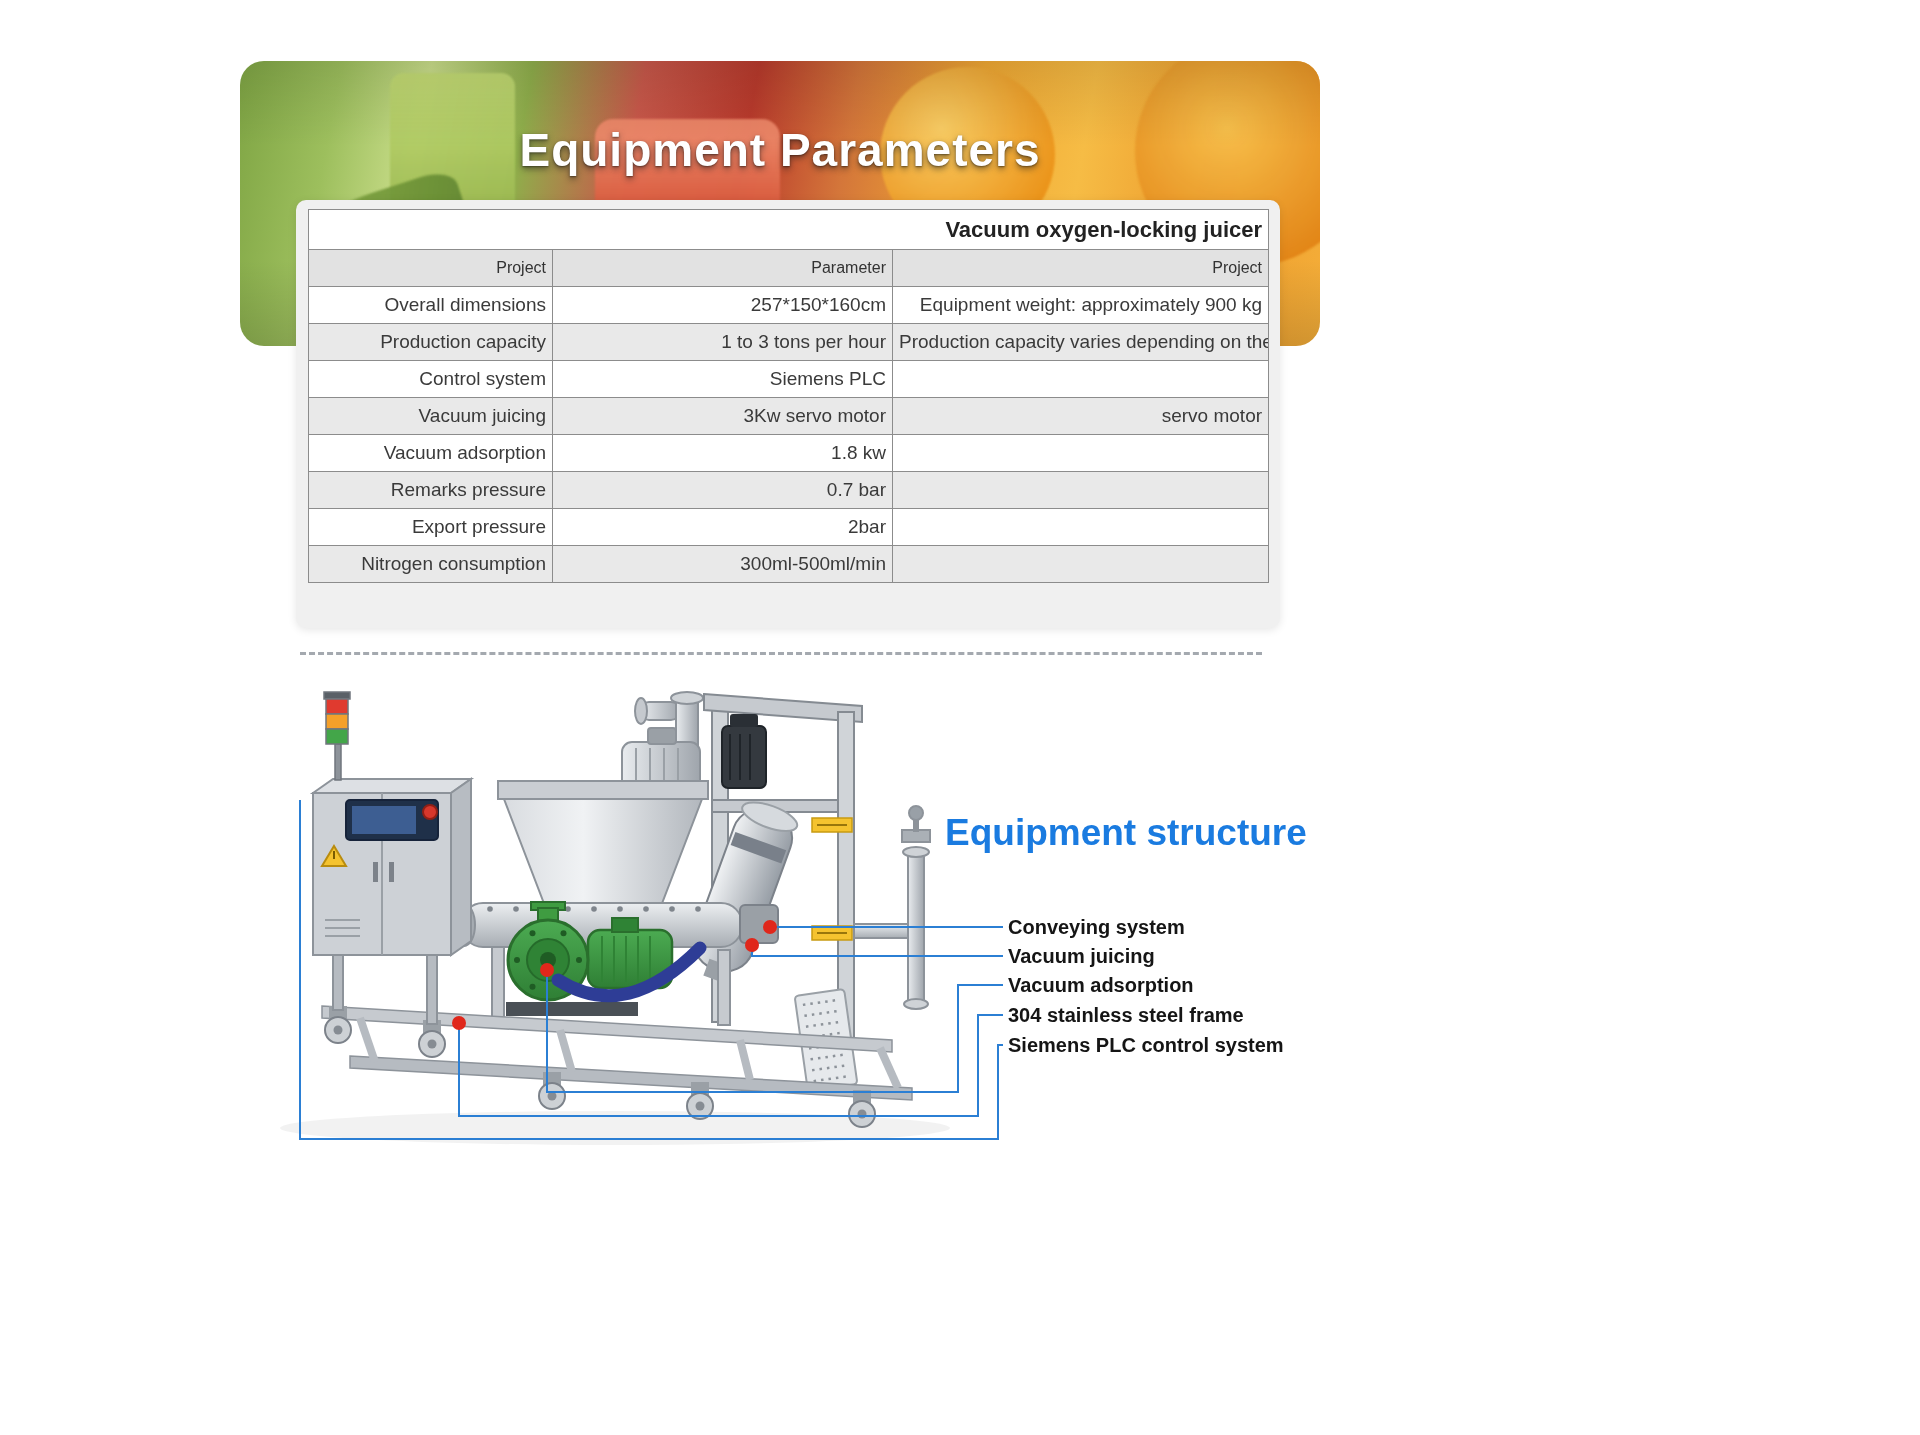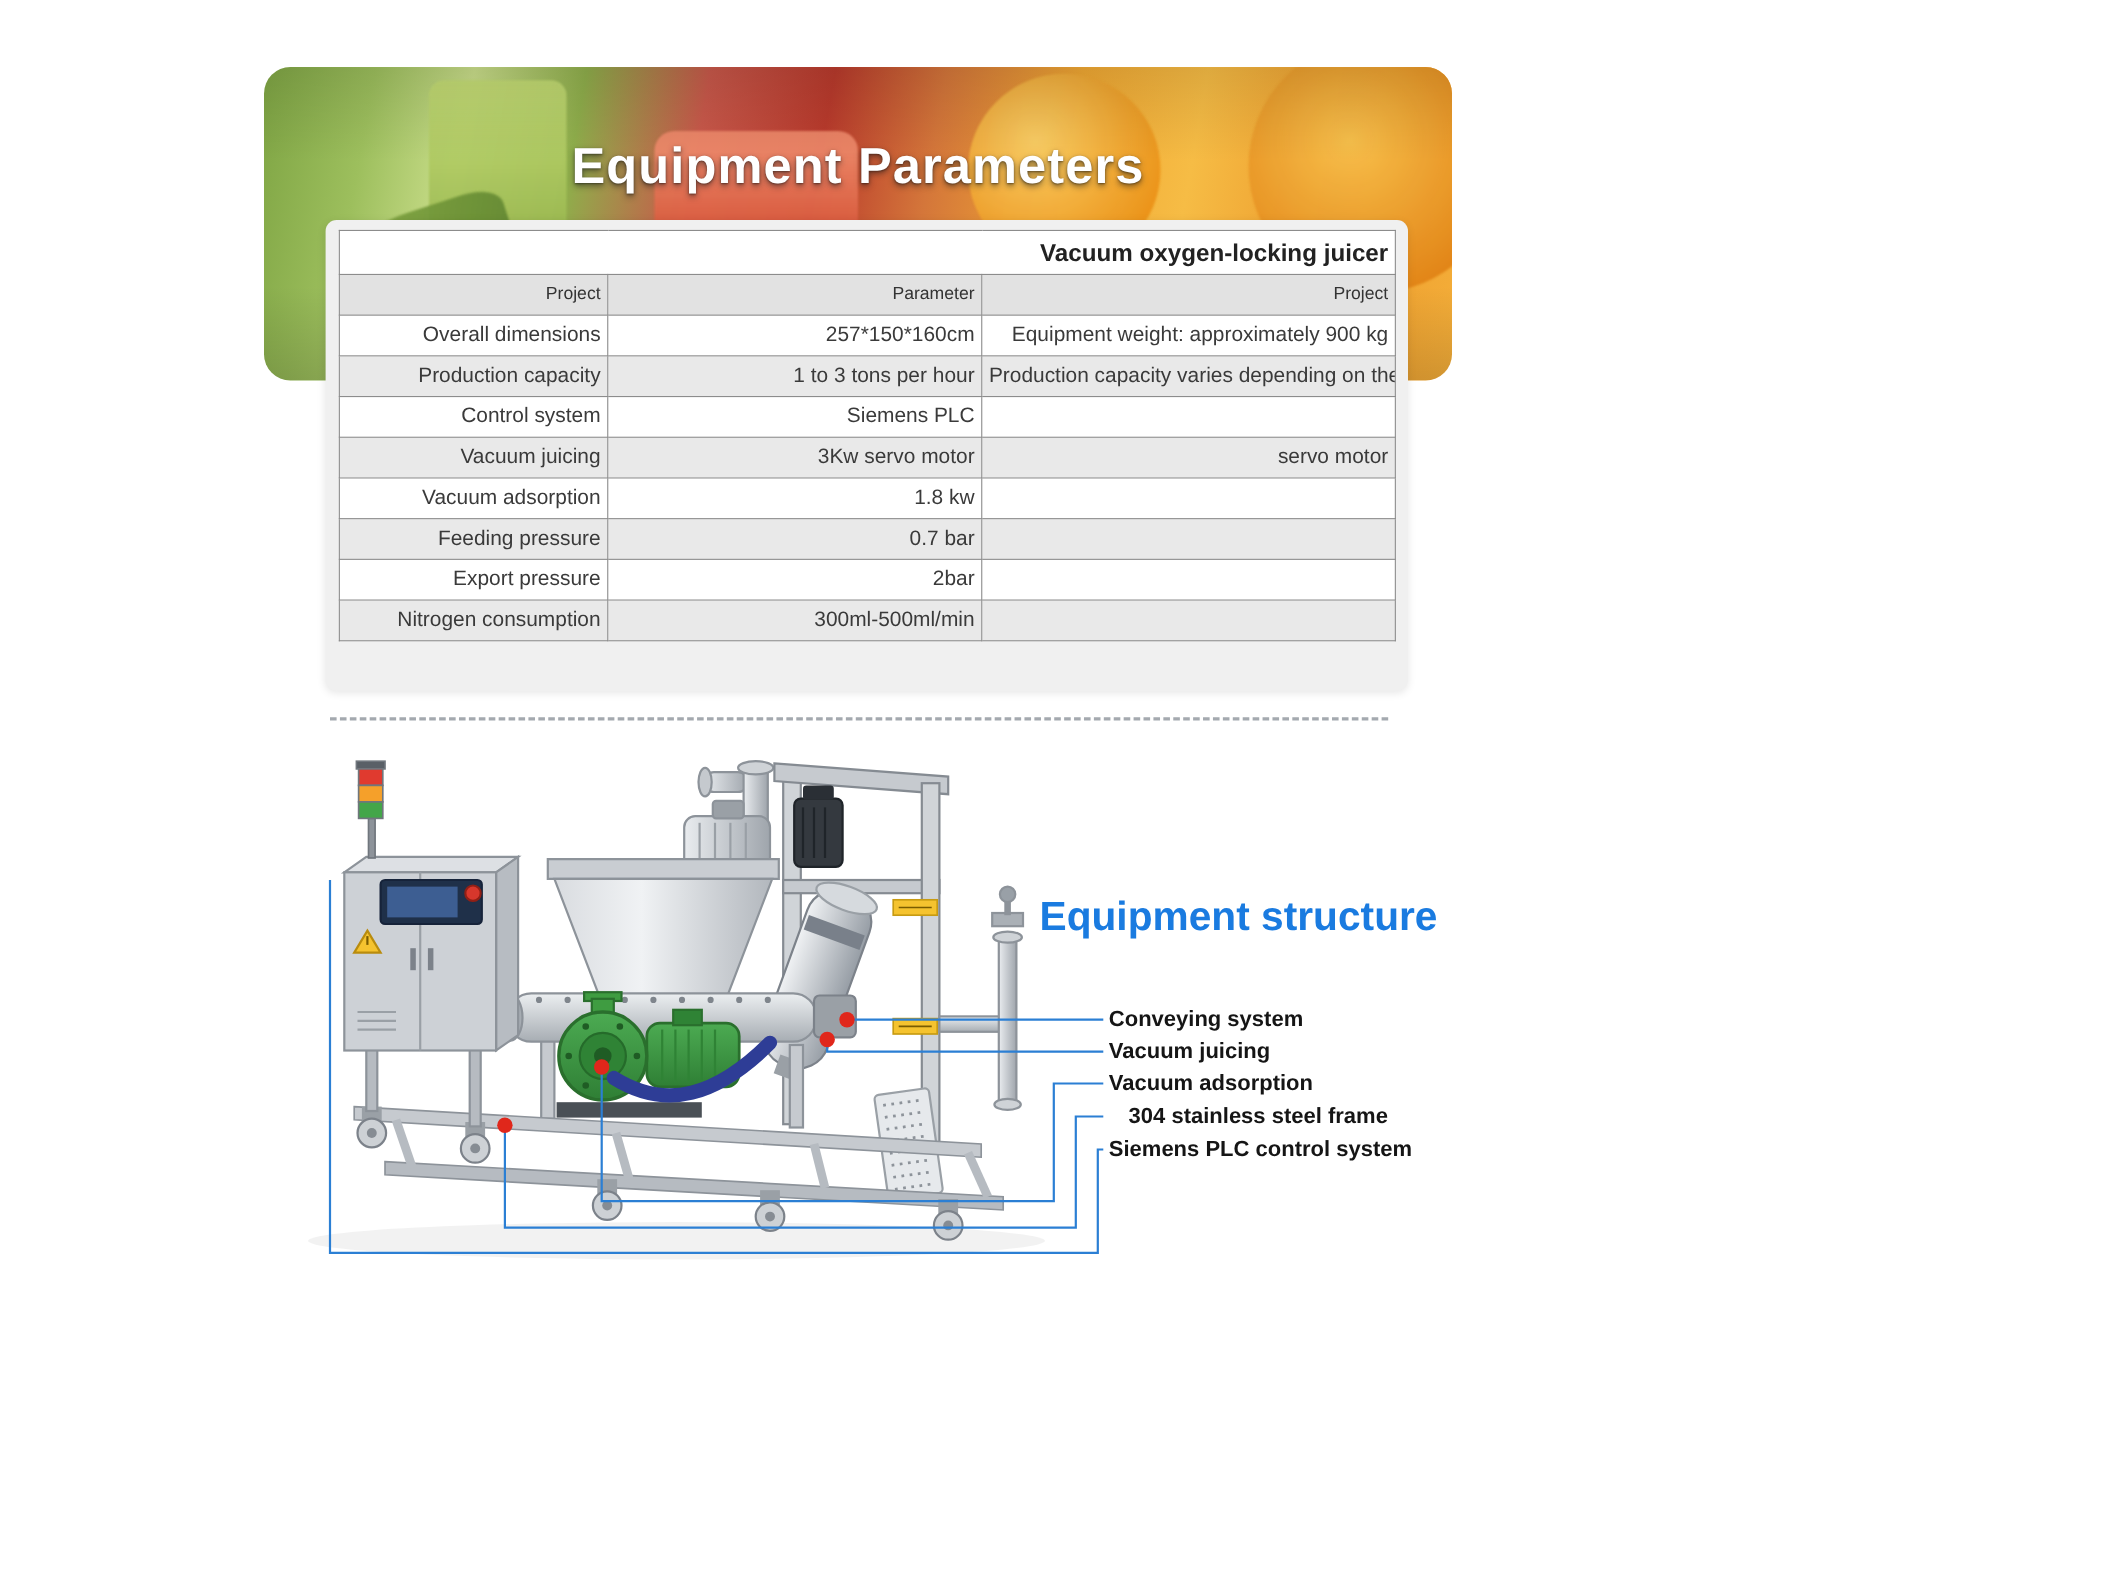--- a/index.html
+++ b/index.html
@@ -48,21 +48,21 @@
   .divider { position:absolute; left:300px; top:652px; width:962px; height:0;
     border-top:3px dashed #a4a9af; z-index:2; }
 
   
   .diagram-svg { position:absolute; left:0; top:0; width:1920px; height:1435px; z-index:2; pointer-events:none; }
   .struct-heading { position:absolute; left:945px; top:812px; font-size:37px; font-weight:bold;
     color:var(--accent,#1a7be0); z-index:4;text-align:center; }
   .struct-label { position:absolute; left:1008px; font-size:20px; font-weight:bold;
     color:#151515; line-height:24px; z-index:4; }
   .lbl-0 { top:915px; } .lbl-1 { top:944px; } .lbl-2 { top:973px; }
-  .lbl-3 { top:1003px;margin-left:18px; } .lbl-4 { top:1033px; }
+  .lbl-3 { top:1003px; } .lbl-4 { top:1033px; }
 
   .connector { stroke:var(--connector,#2b7fd4); stroke-width:2; fill:none; }
   .marker { fill:var(--marker,#e0271b); }
 </style>
 </head>
 <body>
 
 <div class="page">
 
   <div class="banner">
@@ -112,21 +112,21 @@
           <td>Vacuum juicing</td>
           <td>3Kw servo motor</td>
           <td>servo motor</td>
         </tr>
         <tr>
           <td>Vacuum adsorption</td>
           <td>1.8 kw</td>
           <td></td>
         </tr>
         <tr>
-          <td>Feeding pressure</td>
+          <td>Remarks pressure</td>
           <td>0.7 bar</td>
           <td></td>
         </tr>
         <tr>
           <td>Export pressure</td>
           <td>2bar</td>
           <td></td>
         </tr>
         <tr>
           <td>Nitrogen consumption</td>

